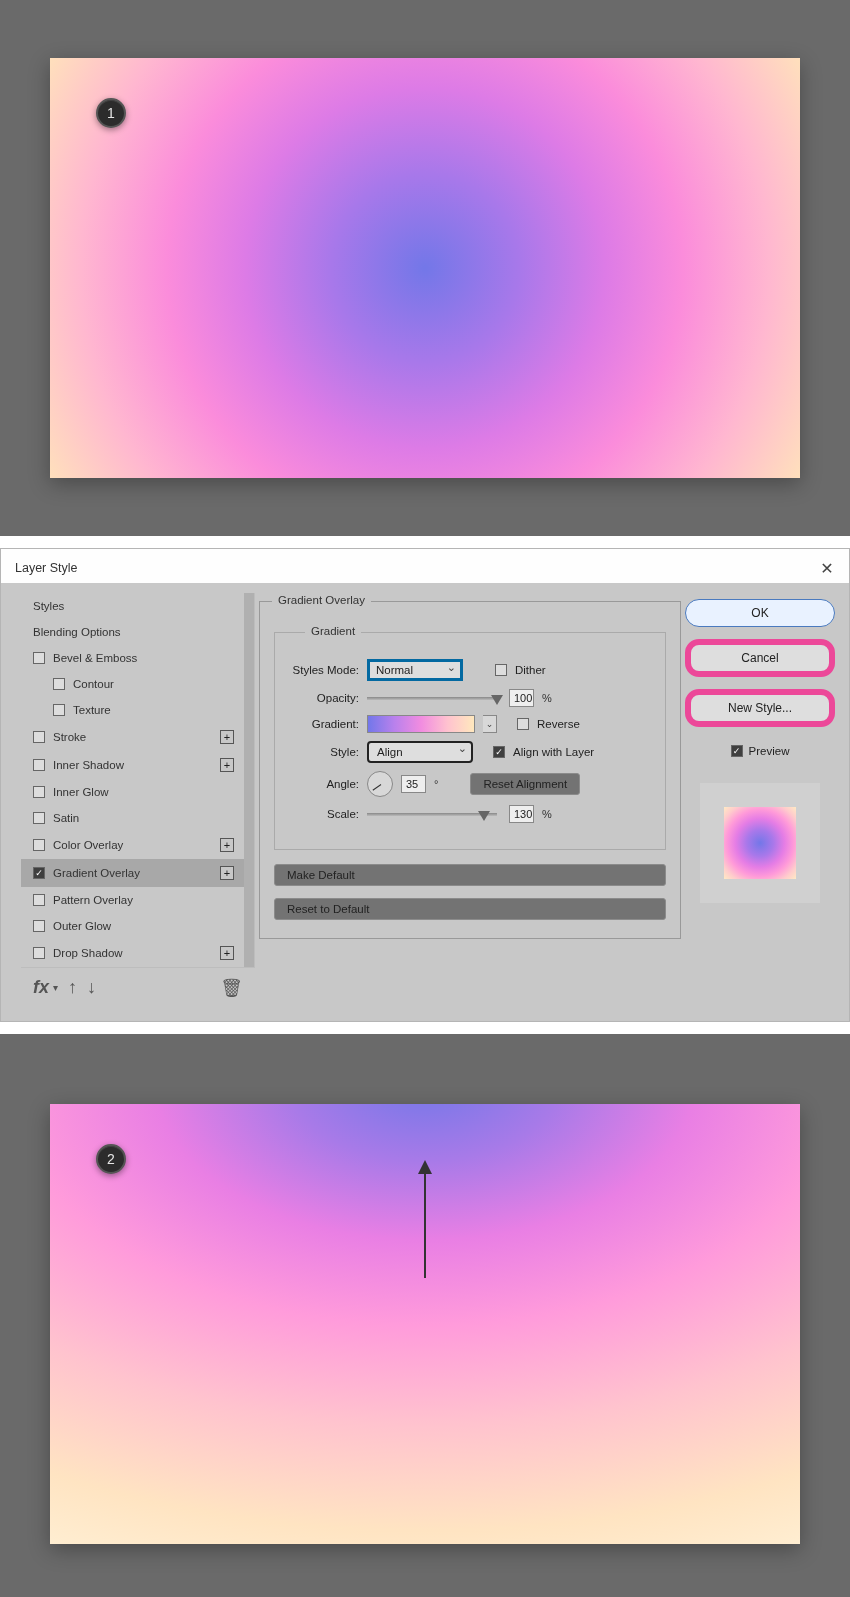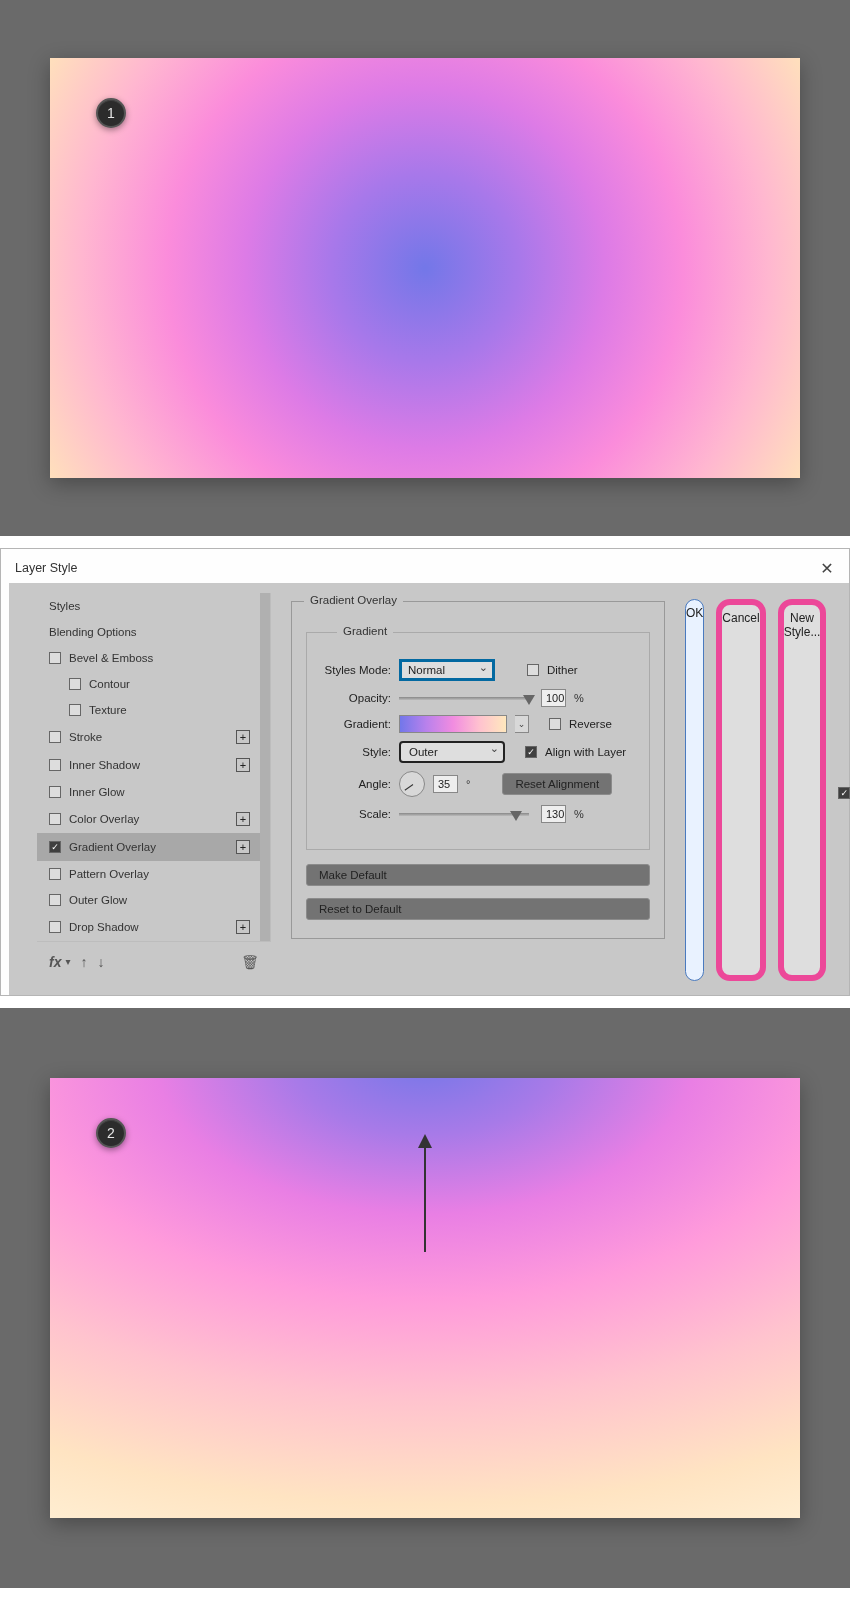--- a/index.html
+++ b/index.html
@@ -63,24 +63,23 @@
   .titlebar .title { font-size: 12.5px; color: #333; }
   .titlebar .close {
     margin-left: auto;
     width: 16px; height:16px;
     display:flex;align-items:center;justify-content:center;
     font-size: 16px; color:#444; cursor:pointer;
   }
 
   .dialog-body {
     display: flex;
-    gap: 20px;
-    padding: 10px 14px 14px 28px;
+    gap: 4px;
+    padding: 10px 14px 14px 20px;
     background: #c8c8c8;
-    margin-left: 8px;
   }
 
   
   .sidebar {
     width: 234px;
     display:flex; flex-direction:column;
     background:#c8c8c8;
     position:relative;
   }
   .fx-list {
@@ -127,21 +126,21 @@
     margin-right:10px;
   }
   .sidebar-footer {
     height: 40px;
     display:flex;
     align-items:center;
     padding: 0 12px;
     gap:10px;
     border-top:1px solid #bdbdbd;
   }
-  .sidebar-footer .icon { color:#555; font-size:14px; }
+  .sidebar-footer .icon { color:#555; font-size:18px; }
   .sidebar-footer .trash { margin-left:auto; }
 
   
   .settings {
     flex:1;
     position:relative;
   }
   .group-title {
     font-size:11.5px;
     color:#333;
@@ -271,21 +270,21 @@
     padding:4px 12px;
     font-size:11.5px;
     color:#222;
     cursor:pointer;
   }
   .btn-row{display:flex;gap:12px;margin-top:14px;justify-content:center;flex-direction:column;}
 
   
   .right-col{
     width:150px;
-    display:flex;flex-direction:row;gap:12px;align-items:stretch;
+    display:flex;flex-direction:column;gap:12px;align-items:stretch;
     padding-top:6px;
   }
   .right-col .pill{
     border:6px solid #ec4899;
     border-radius:14px;
     background:#dedede;
     padding:6px 0;
     text-align:center;
     font-size:12px;
     color:#222;
@@ -357,20 +356,24 @@
             <span class="fx-check"></span>
             <span class="fx-label">Inner Shadow</span>
             <span class="fx-add">+</span>
           </div>
           <div class="fx-row">
             <span class="fx-check"></span>
             <span class="fx-label">Inner Glow</span>
           </div>
           <div class="fx-row">
             <span class="fx-check"></span>
+            <span class="fx-label">Satin</span>
+          </div>
+          <div class="fx-row">
+            <span class="fx-check"></span>
             <span class="fx-label">Color Overlay</span>
             <span class="fx-add">+</span>
           </div>
           <div class="fx-row selected">
             <span class="fx-check checked"></span>
             <span class="fx-label">Gradient Overlay</span>
             <span class="fx-add">+</span>
           </div>
           <div class="fx-row">
             <span class="fx-check"></span>
@@ -422,21 +425,21 @@
             <span class="flab">Gradient:</span>
             <span class="grad-preview"></span>
             <span class="grad-dd">⌄</span>
             <span style="width:4px;"></span>
             <span class="chk"></span>
             <span class="chk-label">Reverse</span>
           </div>
 
           <div class="form-row">
             <span class="flab">Style:</span>
-            <span class="select highlighted">Outer</span>
+            <span class="select highlighted">Align</span>
             <span style="width:4px;"></span>
             <span class="chk checked"></span>
             <span class="chk-label">Align with Layer</span>
           </div>
 
           <div class="form-row">
             <span class="flab">Angle:</span>
             <span class="angle-dial"></span>
             <span class="num-input">35</span>
             <span class="deg-mark">°</span>

